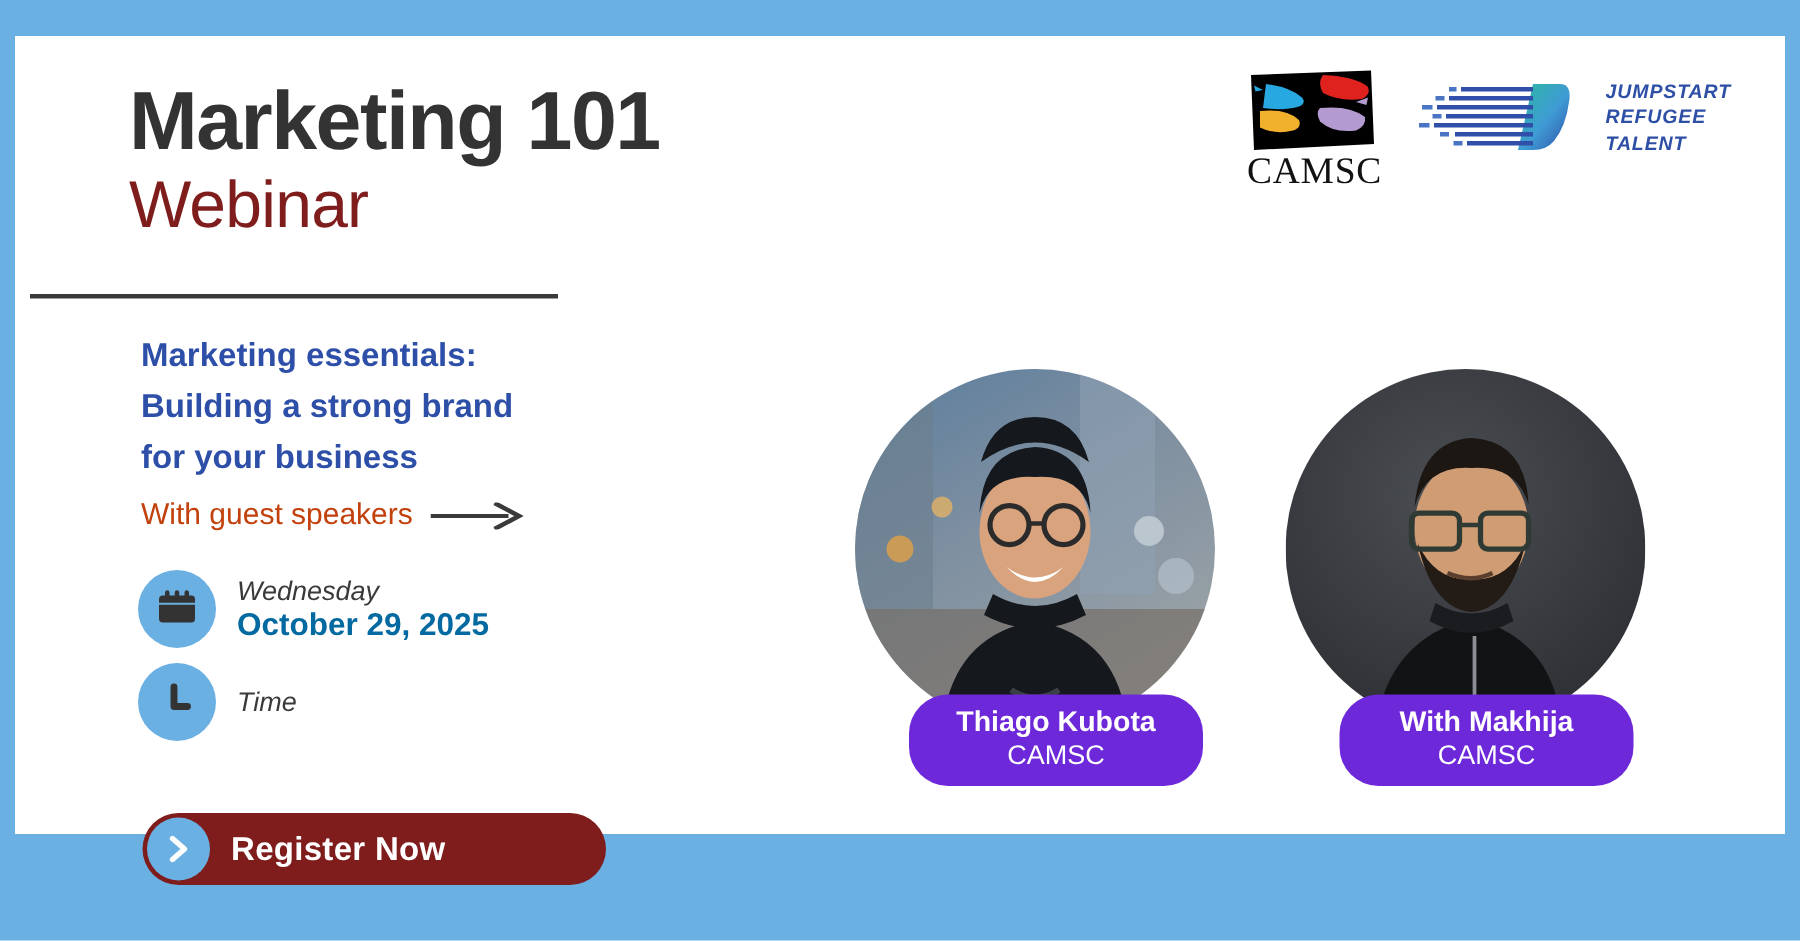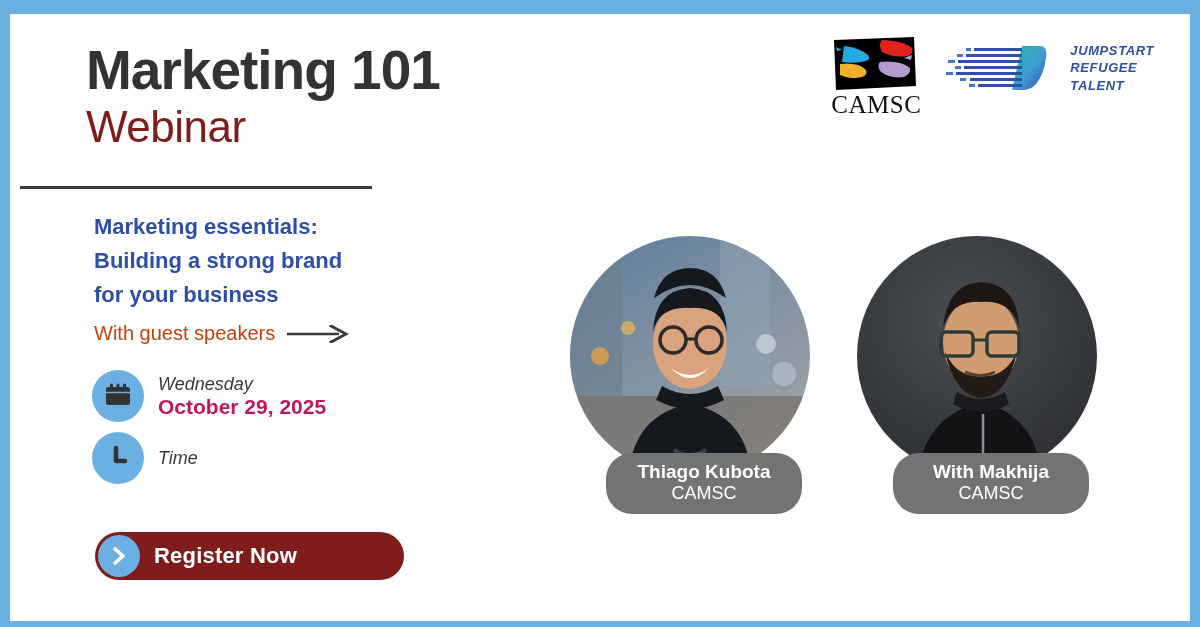--- a/index.html
+++ b/index.html
@@ -2,22 +2,22 @@
 <html><head>
 <meta charset="utf-8">
 <style>
   html,body{margin:0;padding:0;}
   body{
     width:1200px;height:627px;overflow:hidden;
     background:#6bb0e2;
     font-family:"Liberation Sans", sans-serif;
   }
   .frame{
-    position:absolute;left:10px;top:14px;
-    width:1180px;height:607px;
+    position:absolute;left:10px;top:24px;
+    width:1180px;height:532px;
     background:#ffffff;
   }
 
   
   .title-block{position:absolute;left:76px;top:28px;}
   .title-main{
     font-size:55px;font-weight:bold;color:#333333;
     letter-spacing:-1px;line-height:1.05;
   }
   .title-sub{
@@ -46,21 +46,21 @@
   .icon-circle{
     width:52px;height:52px;border-radius:50%;
     background:#6bb0e2;flex:0 0 52px;
     display:flex;align-items:center;justify-content:center;
   }
   .info-text{line-height:1.12;}
   .info-label{
     font-size:18px;font-style:italic;color:#3a3a3a;
   }
   .info-value{
-    font-size:21px;font-weight:bold;color:#be185d;margin-top:1px;text-align:center;
+    font-size:21px;font-weight:bold;color:#0369a1;margin-top:1px;text-align:center;
   }
 
   .cta{
     position:absolute;left:85px;top:518px;
     height:48px;min-width:275px;
     background:#7f1d1d;border-radius:24px;
     display:flex;align-items:center;gap:14px;
     padding-right:34px;
   }
   .cta-icon{
@@ -96,21 +96,21 @@
   .speaker{position:absolute;width:240px;}
   .speaker.s0{left:0;}
   .speaker.s1{left:287px;}
   .photo{
     width:240px;height:240px;border-radius:50%;overflow:hidden;
     position:relative;
   }
   .photo svg{display:block;width:240px;height:240px;}
   .plate{
     position:absolute;left:36px;top:217px;width:196px;
-    background:#737373;border-radius:26px;
+    background:#6d28d9;border-radius:26px;
     padding:8px 0 9px;text-align:center;
   }
   .plate-name{
     font-size:19px;font-weight:bold;color:#ffffff;line-height:1.18;
   }
   .plate-org{
     font-size:18px;font-weight:normal;color:#ffffff;line-height:1.2;
   }
 </style>
 </head>

